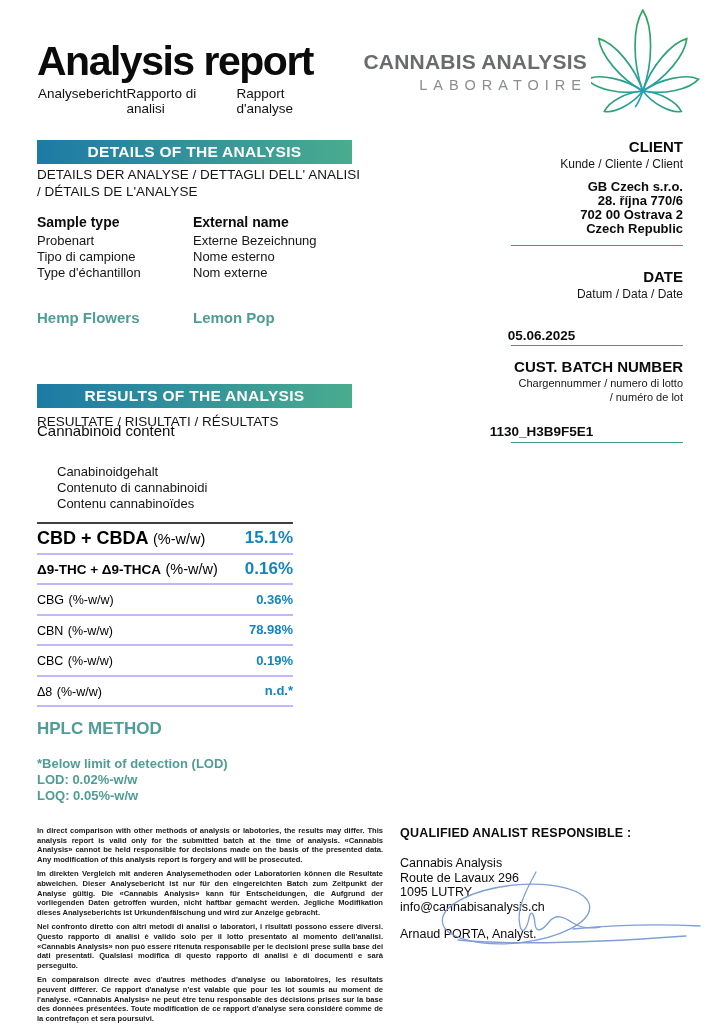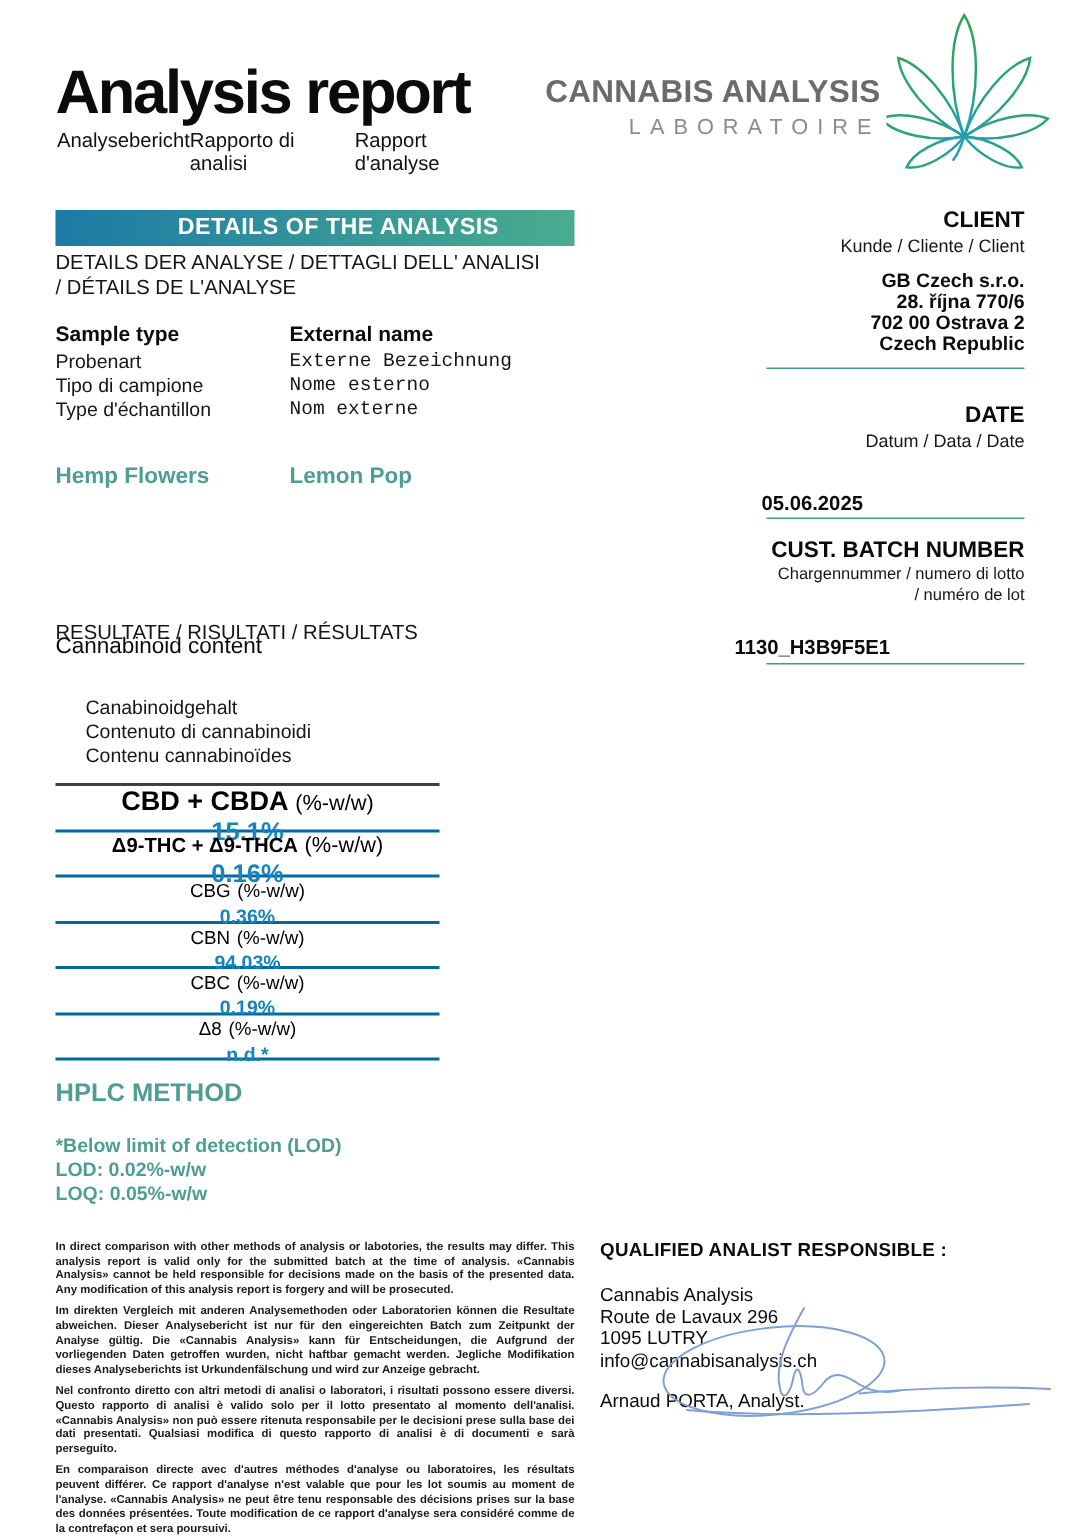--- a/index.html
+++ b/index.html
@@ -14,36 +14,35 @@
   .logo-text{position:absolute;left:355px;top:50px;width:232px;text-align:right;}
   .logo-line1{font-size:21px;font-weight:bold;color:var(--logo-gray,#6a6b6e);letter-spacing:0.2px;}
   .logo-line2{font-size:14.5px;color:var(--logo-light-gray,#8a8c8f);letter-spacing:6px;margin-top:3px;}
   .leaf{position:absolute;left:591px;top:6px;}
   
   .banner{
     position:absolute;left:37px;width:315px;height:24px;
     background:linear-gradient(90deg,var(--banner-gradient-start,#1d7aa6),var(--banner-gradient-end,#49ac8e));
     color:#fff;font-weight:bold;font-size:15.5px;display:flex;align-items:center;justify-content:center;
     letter-spacing:0.3px;
-    padding-left:31px;
   }
   .banner1{top:140px;}
   .banner2{top:384px;}
   .banner-sub{position:absolute;left:37px;font-size:13.5px;line-height:16.5px;color:#161616;}
   .banner1-sub{top:167px;width:330px;}
   .banner2-sub{top:414px;width:330px;}
   
   .field-label{position:absolute;font-size:14px;font-weight:bold;color:#0b0b0b;}
   .field-trans{position:absolute;font-size:13px;line-height:16px;color:#161616;}
   .field-value{position:absolute;font-size:15px;font-weight:bold;color:var(--teal-text,#4f9d95);}
   
   .content-title{position:absolute;left:37px;top:422px;font-size:15px;font-weight:normal;color:#0b0b0b;}
   .content-trans{position:absolute;left:37px;top:464px;font-size:13px;line-height:16px;color:#161616;margin-left:20px;}
   .rtable{position:absolute;left:37px;top:522px;width:256px;border-top:2px solid #404040;}
-  .rrow{height:28.5px;border-bottom:2px solid #0369a1;display:flex;align-items:center;justify-content:space-between;flex-direction:column;}
+  .rrow{height:28.5px;border-bottom:2px solid #c4b5fd;display:flex;align-items:center;justify-content:space-between;}
   .rrow .val{color:var(--value-blue,#1484bf);font-weight:bold;}
   .row-xl .compound{font-size:18px;font-weight:bold;}
   .row-xl .unit{font-size:14.5px;}
   .row-xl .val{font-size:17px;}
   .row-lg .compound{font-size:13.5px;font-weight:bold;}
   .row-lg .unit{font-size:14.5px;}
   .row-lg .val{font-size:17px;}
   .row-sm .compound,.row-sm .unit{font-size:12.5px;}
   .row-sm .val{font-size:13px;}
   .method{position:absolute;left:37px;top:719px;font-size:17px;font-weight:bold;color:var(--teal-text,#4f9d95);}
@@ -109,21 +108,21 @@
 
   <div class="field-label" style="left:37px;top:214px;">Sample type</div>
   <div class="field-trans" style="left:37px;top:233px;">
     <div>Probenart</div>
     <div>Tipo di campione</div>
     <div>Type d'échantillon</div>
   </div>
   <div class="field-value" style="left:37px;top:309px;">Hemp Flowers</div>
 
   <div class="field-label" style="left:193px;top:214px;">External name</div>
-  <div class="field-trans" style="left:193px;top:233px;font-family:Liberation Mono, monospace;">
+  <div class="field-trans" style="left:193px;top:233px;">
     <div>Externe Bezeichnung</div>
     <div>Nome esterno</div>
     <div>Nom externe</div>
   </div>
   <div class="field-value" style="left:193px;top:309px;">Lemon Pop</div>
 
   <div class="rc" style="top:138px;">
     <div class="rc-title">CLIENT</div>
     <div class="rc-sub">Kunde / Cliente / Client</div>
     <div class="rc-lines">
@@ -145,20 +144,21 @@
   <div class="rc" style="top:358px;">
     <div class="rc-title">CUST. BATCH NUMBER</div>
     <div class="rc-sub2">
       <div>Chargennummer / numero di lotto</div>
       <div>/ numéro de lot</div>
     </div>
     <div class="rc-value" style="margin-top:20px;">1130_H3B9F5E1</div>
   </div>
   <div class="teal-rule" style="top:442px;"></div>
 
+  <div class="banner banner2">RESULTS OF THE ANALYSIS</div>
   <div class="banner-sub banner2-sub">RESULTATE / RISULTATI / RÉSULTATS</div>
 
   <div class="content-title">Cannabinoid content</div>
   <div class="content-trans">
     <div>Canabinoidgehalt</div>
     <div>Contenuto di cannabinoidi</div>
     <div>Contenu cannabinoïdes</div>
   </div>
 
   <div class="rtable">
@@ -169,21 +169,21 @@
     <div class="rrow row-lg">
       <div><span class="compound">Δ9-THC + Δ9-THCA</span> <span class="unit">(%-w/w)</span></div>
       <span class="val">0.16%</span>
     </div>
     <div class="rrow row-sm">
       <div><span class="compound">CBG</span> <span class="unit">(%-w/w)</span></div>
       <span class="val">0.36%</span>
     </div>
     <div class="rrow row-sm">
       <div><span class="compound">CBN</span> <span class="unit">(%-w/w)</span></div>
-      <span class="val">94.03%</span>
+      <span class="val">78.98%</span>
     </div>
     <div class="rrow row-sm">
       <div><span class="compound">CBC</span> <span class="unit">(%-w/w)</span></div>
       <span class="val">0.19%</span>
     </div>
     <div class="rrow row-sm">
       <div><span class="compound">Δ8</span> <span class="unit">(%-w/w)</span></div>
       <span class="val">n.d.*</span>
     </div>
   </div>

